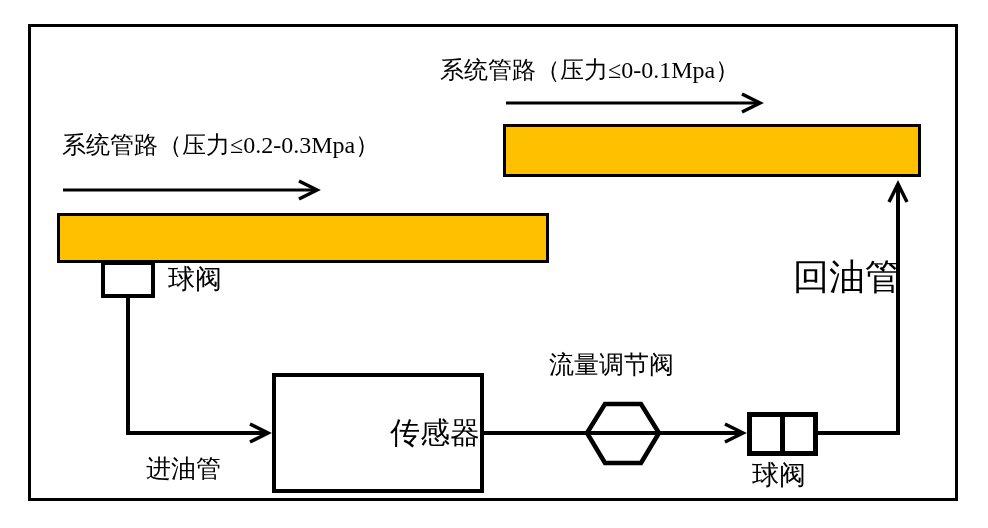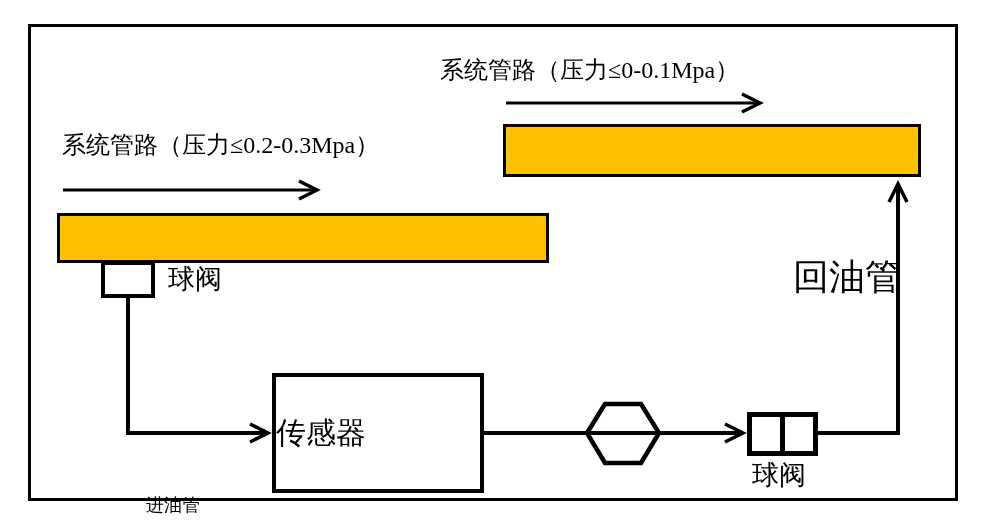--- a/index.html
+++ b/index.html
@@ -19,33 +19,33 @@
     position: absolute; border: 3px solid #000;
     background: var(--pipe-fill, #FFC000);
   }
   .pipe-bar.top  { left: 503px; top: 124px; width: 418px; height: 53px; }
   .pipe-bar.left { left: 57px;  top: 213px; width: 492px; height: 50px; }
 
   .label { position: absolute; white-space: nowrap; line-height: 1.15; text-align: right; }
   .lbl-top-title   { left: 440px; top: 57px;  font-size: 24px; }
   .lbl-left-title  { left: 62px;  top: 132px; font-size: 24px; }
   .lbl-valve-left  { left: 168px; top: 264px; font-size: 27px; }
-  .lbl-inlet       { left: 146px; top: 455px; font-size: 18px; margin-top: 40px; }
+  .lbl-inlet       { left: 146px; top: 455px; font-size: 25px; }
   .lbl-flow-valve  { left: 549px; top: 351px; font-size: 25px; }
   .lbl-valve-right { left: 752px; top: 460px; font-size: 27px; }
   .lbl-return      { left: 793px; top: 257px; font-size: 36px; }
 
   .valve-left {
     position: absolute; left: 101px; top: 261px; width: 54px; height: 37px;
     border: 4px solid #000; background: #fff;
   }
   .sensor-box {
     position: absolute; left: 272px; top: 373px; width: 212px; height: 120px;
     border: 4px solid #000; background: #fff;
-    display: flex; align-items: center; justify-content: flex-start;
+    display: flex; align-items: center; justify-content: flex-end;
     font-size: 30px;
   }
   .valve-right {
     position: absolute; left: 747px; top: 412px; width: 71px; height: 44px;
     border: 5px solid #000; background: #fff;
   }
   .valve-right .divider {
     position: absolute; left: 50%; top: 0; bottom: 0; width: 5px;
     margin-left: -2.5px; background: #000;
   }
@@ -91,18 +91,19 @@
   </div>
 
   <div class="label lbl-top-title">系统管路（压力≤0-0.1Mpa）</div>
 
   <div class="label lbl-left-title">系统管路（压力≤0.2-0.3Mpa）</div>
 
   <div class="label lbl-valve-left">球阀</div>
 
   <div class="label lbl-inlet">进油管</div>
 
+  <div class="label lbl-flow-valve">流量调节阀</div>
 
   <div class="label lbl-valve-right">球阀</div>
 
   <div class="label lbl-return">回油管</div>
 
 </div>
 
 </body></html>

